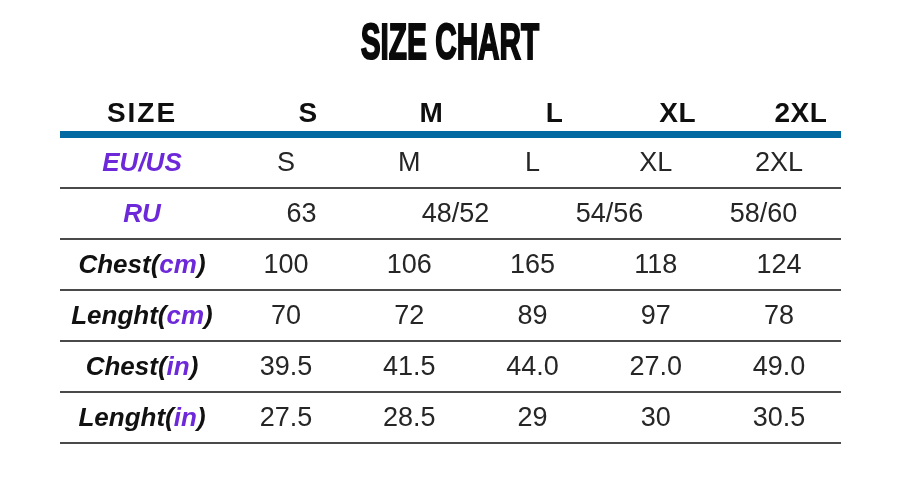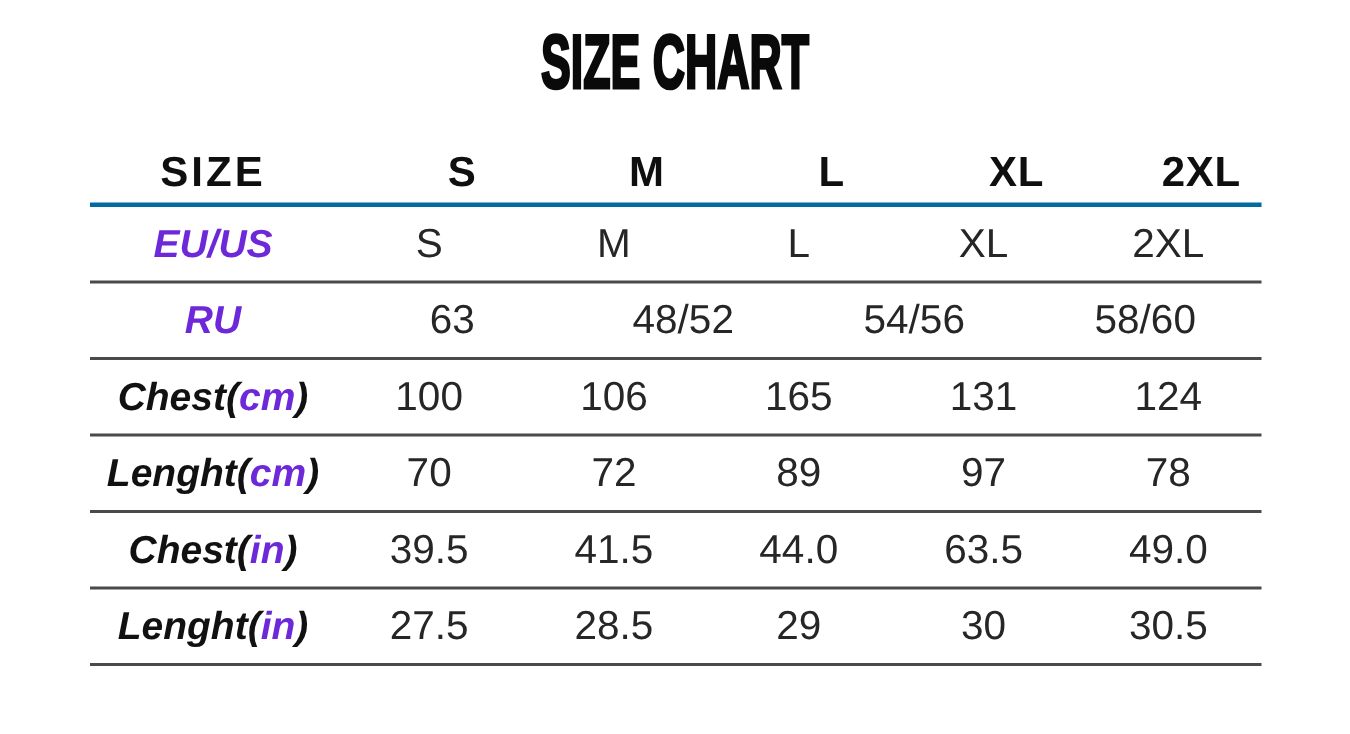--- a/index.html
+++ b/index.html
@@ -28,21 +28,21 @@
     margin: 28px auto 0 auto;
   }
   .t-row {
     display: flex;
     align-items: center;
     height: 51px;
     border-bottom: 2px solid #4a4a4a;
   }
   .t-row.header-row {
     height: 44px;
-    border-bottom: 3px solid #0369a1;
+    border-bottom: 7px solid #0369a1;
     gap: 44px;
   }
   .cell {
     flex: 1;
     text-align: center;
     font-size: 27px;
     color: #262626;
     white-space: nowrap;
   }
   .cell.label-cell {
@@ -97,39 +97,39 @@
       <div class="cell">48/52</div>
       <div class="cell">54/56</div>
       <div class="cell">58/60</div>
     </div>
 
     <div class="t-row">
       <div class="cell label-cell"><span>Chest(</span><span class="red-text">cm</span><span>)</span></div>
       <div class="cell">100</div>
       <div class="cell">106</div>
       <div class="cell">165</div>
-      <div class="cell">131</div>
+      <div class="cell">118</div>
       <div class="cell">124</div>
     </div>
 
     <div class="t-row">
       <div class="cell label-cell"><span>Lenght(</span><span class="red-text">cm</span><span>)</span></div>
       <div class="cell">70</div>
       <div class="cell">72</div>
       <div class="cell">89</div>
       <div class="cell">97</div>
       <div class="cell">78</div>
     </div>
 
     <div class="t-row">
       <div class="cell label-cell"><span>Chest(</span><span class="red-text">in</span><span>)</span></div>
       <div class="cell">39.5</div>
       <div class="cell">41.5</div>
       <div class="cell">44.0</div>
-      <div class="cell">63.5</div>
+      <div class="cell">27.0</div>
       <div class="cell">49.0</div>
     </div>
 
     <div class="t-row">
       <div class="cell label-cell"><span>Lenght(</span><span class="red-text">in</span><span>)</span></div>
       <div class="cell">27.5</div>
       <div class="cell">28.5</div>
       <div class="cell">29</div>
       <div class="cell">30</div>
       <div class="cell">30.5</div>

